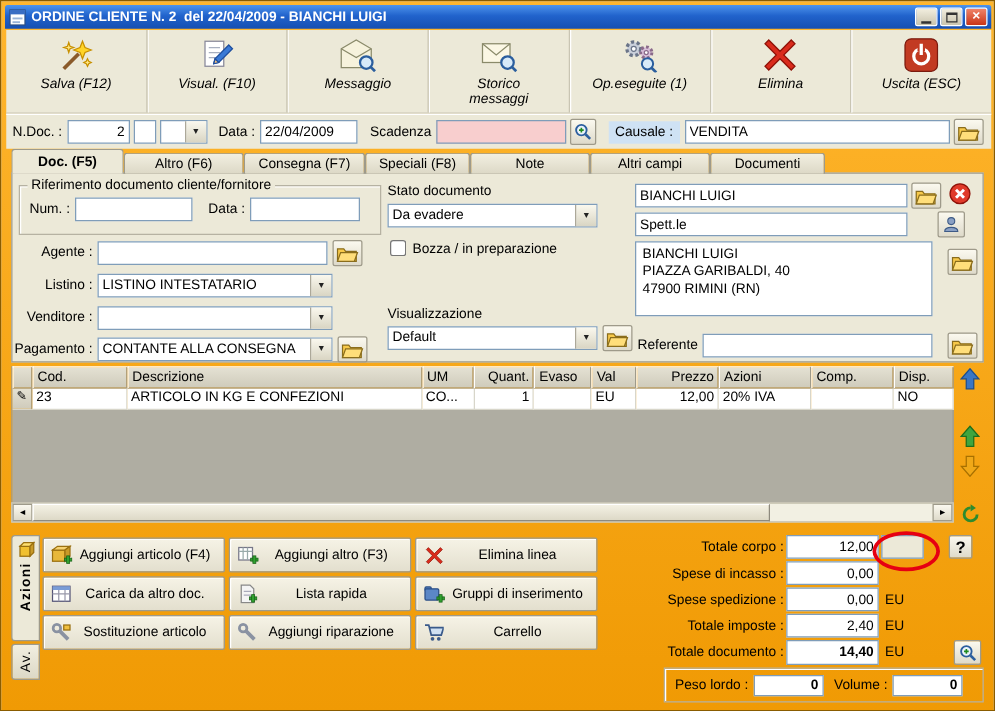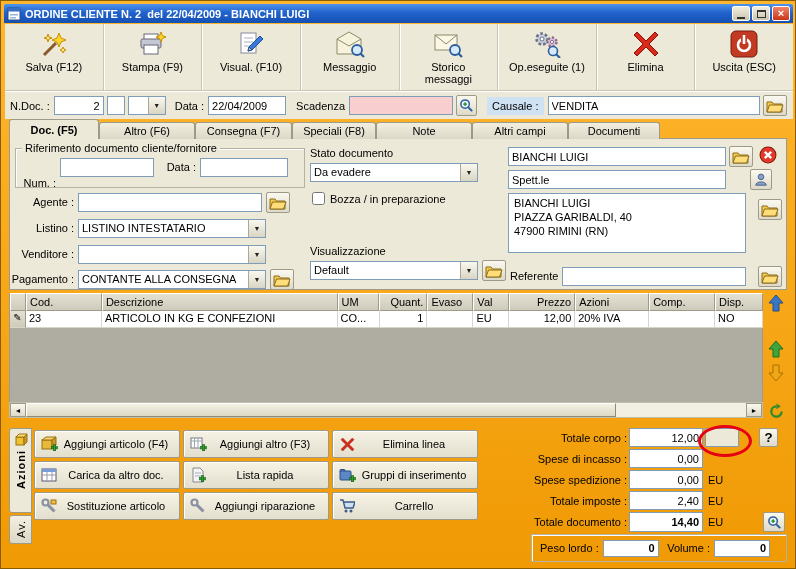--- a/index.html
+++ b/index.html
@@ -9,21 +9,21 @@
   
   .titlebar{position:absolute;left:3px;top:3px;width:789px;height:19px;background:linear-gradient(180deg,#4E94EC 0%,#2163CC 45%,#154FB2 100%);display:flex;align-items:center;padding:0 3px;box-sizing:border-box;border-radius:2px 2px 0 0;}
   .title-text{color:#fff;font-weight:bold;margin-left:4px;flex:1;white-space:pre;overflow:hidden;font-size:11px;}
   .tb-btn{width:18px;height:15px;margin-left:2px;display:flex;align-items:center;justify-content:center;border:1px solid #fff;border-radius:2px;box-sizing:border-box;cursor:default;}
   .tb-btn.minmax{background:linear-gradient(#F2EEDF,#C9C4AE);color:#333;}
   .tb-btn.close{background:linear-gradient(#F0846A,#C93517);color:#fff;font-weight:bold;font-size:11px;line-height:1;}
   .min-glyph{width:8px;height:2px;background:#333;margin-top:8px;}
   .max-glyph{width:9px;height:8px;border:1px solid #333;border-top-width:2px;box-sizing:border-box;}
 
   
-  .toolbar{position:absolute;left:4px;top:23px;width:788px;height:67px;background:#ECE9D8;display:flex;box-sizing:border-box;border-bottom:1px solid #C9C5B3;}
+  .toolbar{position:absolute;left:4px;top:23px;width:788px;height:67px;background:#ECE9D8;display:flex;box-sizing:border-box;border-bottom:1px solid #C9C5B3;font-style:italic;}
   .tbtn{flex:1;display:flex;flex-direction:column;align-items:center;padding-top:3px;border-right:1px solid #C9C5B3;box-shadow:1px 0 0 #FFFFFF;box-sizing:border-box;cursor:default;}
   .tbtn:last-child{border-right:none;box-shadow:none;}
   .ticon{height:34px;display:flex;align-items:center;justify-content:center;}
   .tlabel{text-align:center;line-height:12px;max-width:84px;}
 
   
   .docrow{position:absolute;left:4px;top:90px;width:788px;height:28px;background:#ECE9D8;display:flex;align-items:center;padding:0 5px;box-sizing:border-box;border-top:1px solid #FFFFFF;}
   .lbl{white-space:nowrap;}
   .field{background:#fff;border:1px solid #7F9DB9;height:19px;font:11px "Liberation Sans",sans-serif;padding:0 3px;box-sizing:border-box;outline:none;}
   .field.ar{text-align:right;}
@@ -120,31 +120,20 @@
             <path d="M19 3 L21 8 L26 10 L21 12 L19 17 L17 12 L12 10 L17 8 Z" fill="#FFD428" stroke="#C89000"></path>
             <path d="M8 4 L9 7 L12 8 L9 9 L8 12 L7 9 L4 8 L7 7 Z" fill="#FFE680" stroke="#C89000"></path>
             <path d="M23 17 L24 19 L26 20 L24 21 L23 23 L22 21 L20 20 L22 19 Z" fill="#FFE680" stroke="#C89000"></path>
           </svg>
       </span>
       <span class="tlabel">Salva (F12)</span>
     </div>
     <div class="tbtn">
       <span class="ticon">
         <svg width="28" height="28" viewBox="0 0 28 28">
-            <rect x="6" y="4" width="14" height="6" fill="#FFF" stroke="#667"></rect>
-            <rect x="3" y="9" width="20" height="9" rx="1.5" fill="#C4C8D4" stroke="#667"></rect>
-            <rect x="6" y="15" width="14" height="9" fill="#FFF" stroke="#667"></rect>
-            <path d="M23 2 L24.4 5.6 L28 7 L24.4 8.4 L23 12 L21.6 8.4 L18 7 L21.6 5.6 Z" fill="#FFD428" stroke="#C89000"></path>
-          </svg>
-      </span>
-      <span class="tlabel">Stampa (F9)</span>
-    </div>
-    <div class="tbtn">
-      <span class="ticon">
-        <svg width="28" height="28" viewBox="0 0 28 28">
             <rect x="4" y="3" width="15" height="20" fill="#FFF" stroke="#889"></rect>
             <line x1="7" y1="8" x2="16" y2="8" stroke="#A8B0C0"></line>
             <line x1="7" y1="12" x2="16" y2="12" stroke="#A8B0C0"></line>
             <line x1="7" y1="16" x2="13" y2="16" stroke="#A8B0C0"></line>
             <path d="M23 6 L26 9 L15 20 L11 21 L12 17 Z" fill="#3A7AD6" stroke="#1E4E9E"></path>
             <path d="M12 17 L15 20 L11 21 Z" fill="#F0C080" stroke="#1E4E9E"></path>
           </svg>
       </span>
       <span class="tlabel">Visual. (F10)</span>
     </div>
@@ -254,21 +243,21 @@
       </div>
     <div class="tab" style="width:92px;">
         <span>Documenti</span>
       </div>
   </div>
 
   <div class="panel">
 
     <div class="grp" style="left:5px;top:9px;width:288px;height:38px;">
       <span class="grp-title">Riferimento documento cliente/fornitore</span>
-      <span class="plabel" style="left:4px;top:28px;width:36px;">Num. :</span>
+      <span class="plabel" style="left:4px;top:12px;width:36px;">Num. :</span>
       <input class="field" style="position: absolute; left: 44px; top: 9px; width: 94px;" value="">
       <span class="plabel" style="left:142px;top:12px;width:38px;">Data :</span>
       <input class="field" style="position: absolute; left: 184px; top: 9px; width: 88px;" value="">
     </div>
 
     <span class="plabel" style="left:0;top:57px;width:64px;">Agente :</span>
     <input class="field" style="position: absolute; left: 68px; top: 54px; width: 184px;" value="">
     <button class="sbtn icbtn" style="position:absolute;left:256px;top:53px;">
       <svg width="18" height="14" viewBox="0 0 18 14">
           <path d="M1 3 h5 l1.5 2 H16 v8 H1 z" fill="#F7C94A" stroke="#8A6D1C"></path>

